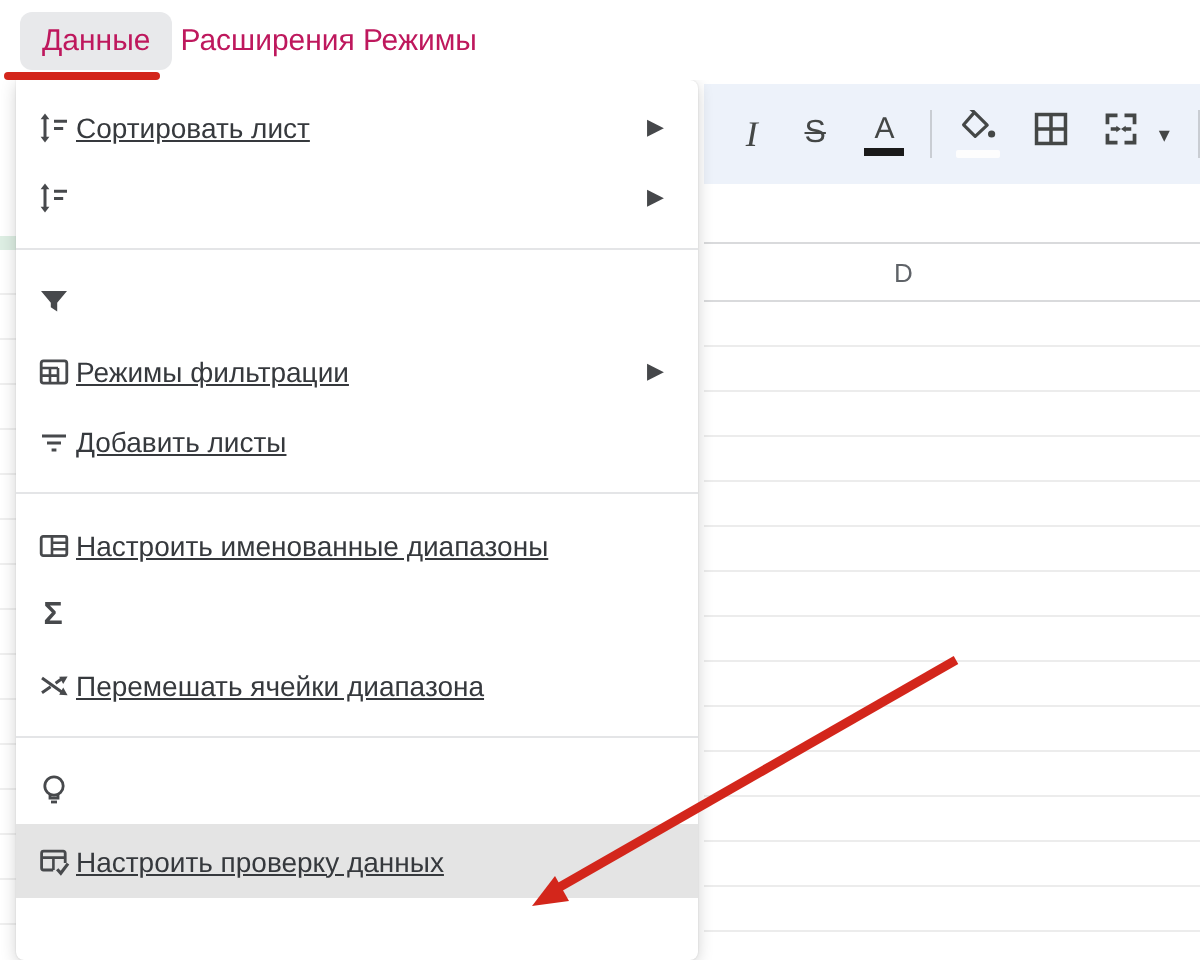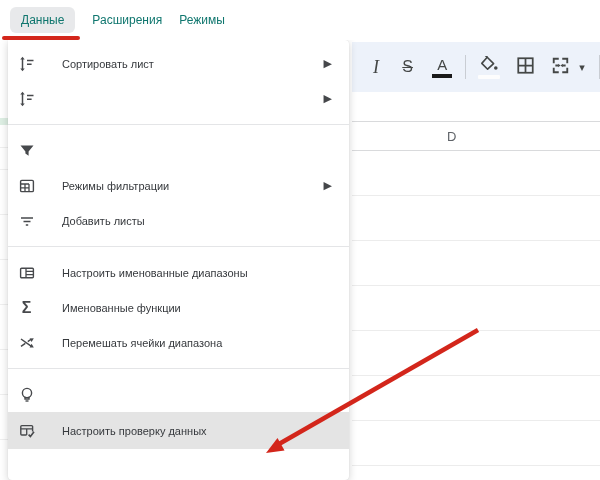--- a/index.html
+++ b/index.html
@@ -9,21 +9,21 @@
     font-family:"Liberation Sans", sans-serif;
     -webkit-font-smoothing:antialiased;
   }
   
   .menubar{
     position:absolute;left:0;top:0;width:600px;height:40px;background:#fff;
     display:flex;align-items:center;padding-left:10px;box-sizing:border-box;
     z-index:4;
   }
   .mb-item{
-    font-size:12px;color:#0f766e;margin-right:17px;padding:6px 0;white-space:nowrap;
+    font-size:15px;color:#be185d;margin-right:4px;padding:6px 0;white-space:nowrap;
     cursor:default;
   }
   .mb-item.active{
     background:#e8e9eb;border-radius:6px;padding:6px 11px;
   }
   .mb-underline{
     position:absolute;left:2px;top:36px;width:78px;height:4px;border-radius:2px;
     background:#d3261b;z-index:5;
   }
   
@@ -67,21 +67,21 @@
     border-radius:0 4px 4px 4px;
     box-shadow:0 2px 8px rgba(0,0,0,0.18),0 0 1px rgba(0,0,0,0.12);
     z-index:2;padding-top:6px;box-sizing:border-box;
   }
   .mi{
     height:35px;display:flex;align-items:center;padding-left:9px;cursor:default;
   }
   .mi.hl{background:#e4e4e4;height:37px;}
   .mic{width:19px;height:19px;display:flex;align-items:center;justify-content:center;color:#47494c;flex:none;}
   .mic svg{display:block;}
-  .mil{margin-left:26px;font-size:11px;color:#36393d;white-space:nowrap;}
+  .mil{margin-left:2px;font-size:14px;color:#36393d;white-space:nowrap;text-decoration:underline;}
   .sigma{font-size:16px;font-weight:bold;color:#47494c;}
   .sub{margin-left:auto;margin-right:17px;font-size:11px;color:#45474a;}
   .mdiv{height:1px;background:#e4e5e7;margin:8px 0;}
   
   .arrow-layer{position:absolute;left:0;top:0;width:600px;height:480px;z-index:6;pointer-events:none;}
 </style>
 </head>
 <body>
 
 <div class="sliver">
@@ -218,21 +218,20 @@
         <path d="M8 4.2 V13.8 M8 7.4 H15.4 M8 10.6 H15.4" stroke="#47494c" stroke-width="1.3"></path>
       </svg>
     </span>
     <span class="mil">Настроить именованные диапазоны</span>
   </div>
 
   <div class="mi">
     <span class="mic">
       <span class="sigma">Σ</span>
     </span>
-    <span class="mil">Именованные функции</span>
   </div>
 
   <div class="mi">
     <span class="mic">
       <svg width="18" height="18" viewBox="0 0 18 18">
         <path d="M3 5 L13.4 12.4 M3 12.4 L7.3 9.4 M9.8 7.6 L13.4 5" fill="none" stroke="#47494c" stroke-width="1.5"></path>
         <path d="M15.8 13.6 L11.6 13.4 L13.6 9.8 Z" fill="#47494c"></path>
         <path d="M15.8 4.2 L13.6 8 L11.6 4.4 Z" fill="#47494c"></path>
       </svg>
     </span>

